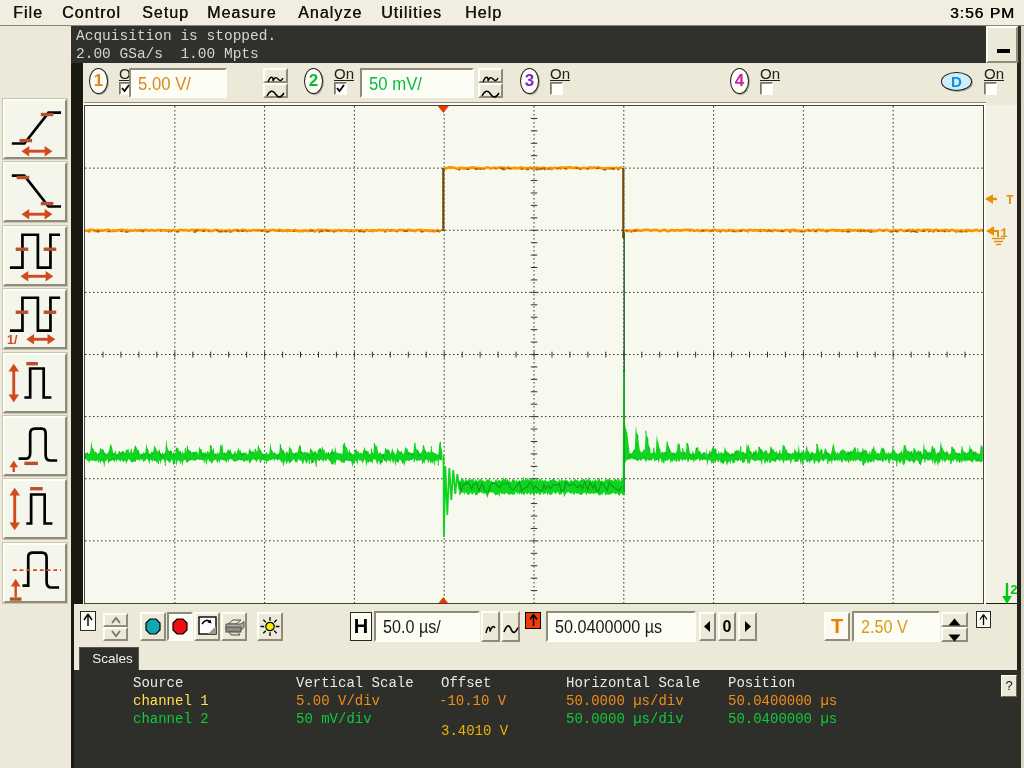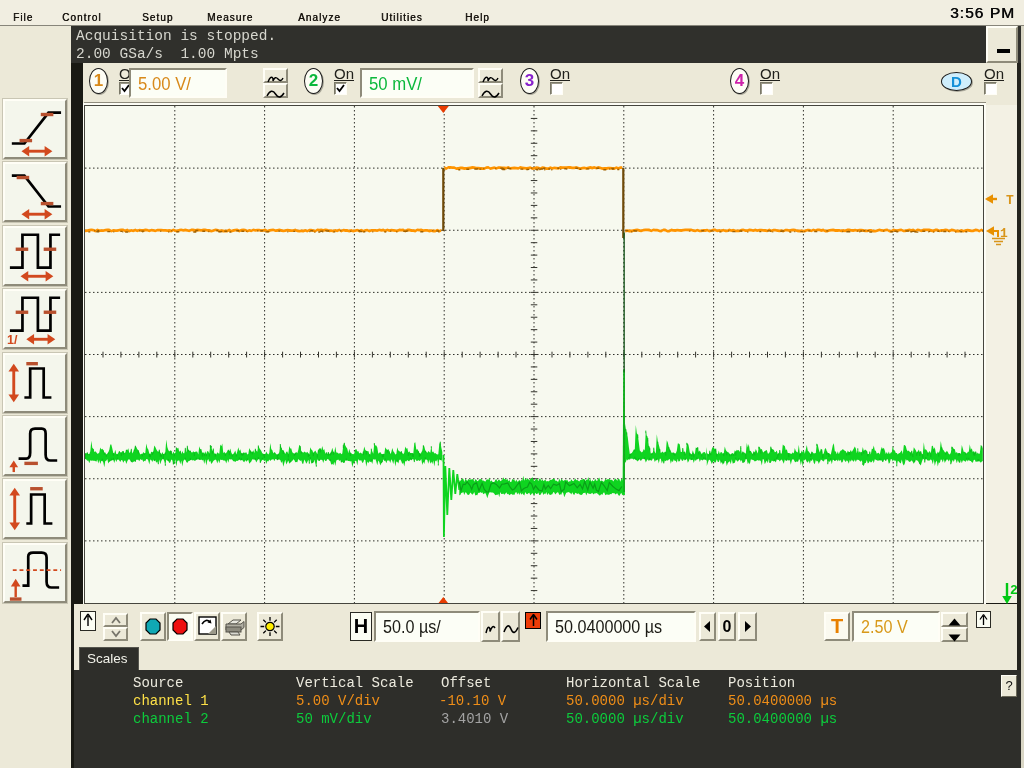--- a/index.html
+++ b/index.html
@@ -1,21 +1,21 @@
 <!DOCTYPE html>
 <html><head>
 <meta charset="utf-8">
 <style>
 * { margin:0; padding:0; box-sizing:border-box; }
 html,body { width:1024px; height:768px; overflow:hidden; }
 body { position:relative; background:#191913; font-family:"Liberation Sans",sans-serif; }
 .abs { position:absolute; }
 
 #menubar { left:0; top:0; width:1024px; height:26px; background:#f1eee1; border-bottom:1px solid #87857a; }
-#menubar span { position:absolute; top:12px; font-size:10px; font-weight:normal; letter-spacing:1.05px; color:#17130e; text-shadow:.4px 0 0 #17130e; }
+#menubar span { position:absolute; top:4px; font-size:16px; font-weight:normal; letter-spacing:1.05px; color:#17130e; text-shadow:.4px 0 0 #17130e; }
 #menubar #clock { position:absolute; top:4px; right:9px; left:auto; font-size:15.5px; color:#0a0a0a; text-shadow:.5px 0 0 #0a0a0a; }
 
 #sidebar { left:0; top:26px; width:71px; height:742px; background:#ece9d8; }
 .sbtn { position:absolute; left:3px; width:64px; background:#f4f6ec; border:2px solid; border-color:#fffef6 #8e8b7a #8e8b7a #fffef6; box-shadow:0 0 0 1px #c9c6b4; }
 .stxt { background:#eceadb; color:#27150c; font-weight:bold; font-size:13.5px; text-align:center; font-family:"Liberation Sans",sans-serif; }
 
 #statusbar { left:71px; top:26px; width:950px; height:37px; background:#30302c; color:#d6d6ce; font-family:"Liberation Mono",monospace; font-size:14.5px; line-height:18px; padding:1px 0 0 5px; white-space:pre; }
 #minbtn { left:986px; top:26px; width:32px; height:37px; background:#ece9d8; border:2px solid; border-color:#fffef6 #8e8b7a #8e8b7a #fffef6; }
 #minbtn div { position:absolute; left:9px; top:21px; width:13px; height:4px; background:#000; }
 
@@ -31,21 +31,21 @@
 #gratframe1 { left:84px; top:101.5px; width:902px; height:504px; background:#8f8c7d; }
 #gratframe2 { left:82.5px; top:103px; width:903px; height:503px; background:#fdfdf5; }
 #gratwrap { left:84px; top:105px; width:900px; height:499px; background:#45453d; }
 #gratsvg { position:absolute; left:1px; top:1px; }
 #gratmargin { left:984px; top:105px; width:33px; height:498px; background:#f3f1e4; }
 
 #ctlrow { left:74px; top:604px; width:943px; height:66px; background:#ece9d8; }
 .btn { position:absolute; background:#ece9d8; border:2px solid; border-color:#fffef6 #8e8b7a #8e8b7a #fffef6; }
 .btnw { position:absolute; background:#fbfdf3; border:1px solid #2a2a24; }
 
-#scalestab { left:79px; top:647px; width:60px; height:23px; background:#2e2e2a; border:1px solid #55554e; border-bottom:none; color:#f2f2ea; font-size:13.5px; padding:3px 0 0 7px; }
+#scalestab { left:79px; top:647px; width:60px; height:23px; background:#2e2e2a; border:1px solid #55554e; border-bottom:none; color:#f2f2ea; font-size:13.5px; padding:3px 0 0 7px;text-align:center; }
 #results { left:74px; top:670px; width:947px; height:98px; background:#2e2e2a; font-family:"Liberation Mono",monospace; font-size:14px; }
 #results div { position:absolute; white-space:pre; }
 #helpbtn { left:1001px; top:675px; width:16px; height:22px; background:#ece9d8; border:1px solid; border-color:#fffef6 #6a6858 #6a6858 #fffef6; color:#111; font-size:13px; text-align:center; line-height:20px; }
 
 #redge1 { left:1021px; top:0px; width:3px; height:768px; background:#d9d6c5; }
 #redge2 { left:1017px; top:0px; width:4px; height:768px; background:#23231d; }
 </style>
 </head>
 <body>
 
@@ -325,17 +325,17 @@
   <div style="left:367px; top:5px; color:#eceade">Offset</div>
   <div style="left:492px; top:5px; color:#eceade">Horizontal Scale</div>
   <div style="left:654px; top:5px; color:#eceade">Position</div>
   <div style="left:59px; top:23px;  color:#fde047">channel 1</div>
   <div style="left:222px; top:23px; color:#ef8e18">5.00 V/div</div>
   <div style="left:365px; top:23px; color:#ef8e18">-10.10 V</div>
   <div style="left:492px; top:23px; color:#ef8e18">50.0000 µs/div</div>
   <div style="left:654px; top:23px; color:#ef8e18">50.0400000 µs</div>
   <div style="left:59px; top:41px;  color:#0ccc3c">channel 2</div>
   <div style="left:222px; top:41px; color:#0ccc3c">50 mV/div</div>
-  <div style="left:367px; top:41px; color:#a3a3a3">3.4010 V</div>
+  <div style="left:367px; top:53px; color:#eab308">3.4010 V</div>
   <div style="left:492px; top:41px; color:#0ccc3c">50.0000 µs/div</div>
   <div style="left:654px; top:41px; color:#0ccc3c">50.0400000 µs</div>
 </div>
 <div class="abs" id="helpbtn">?</div>
 
 </body></html>

